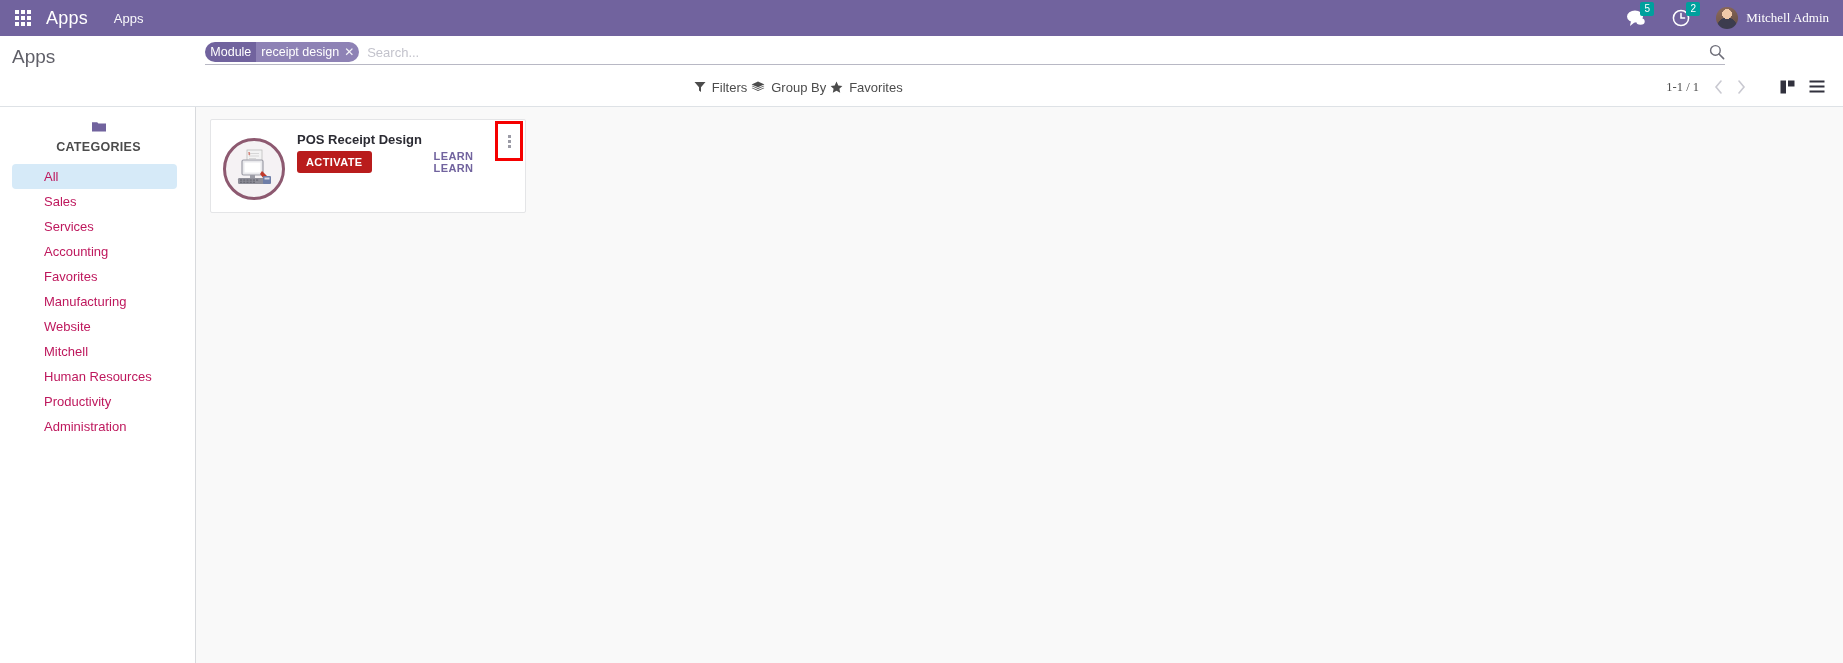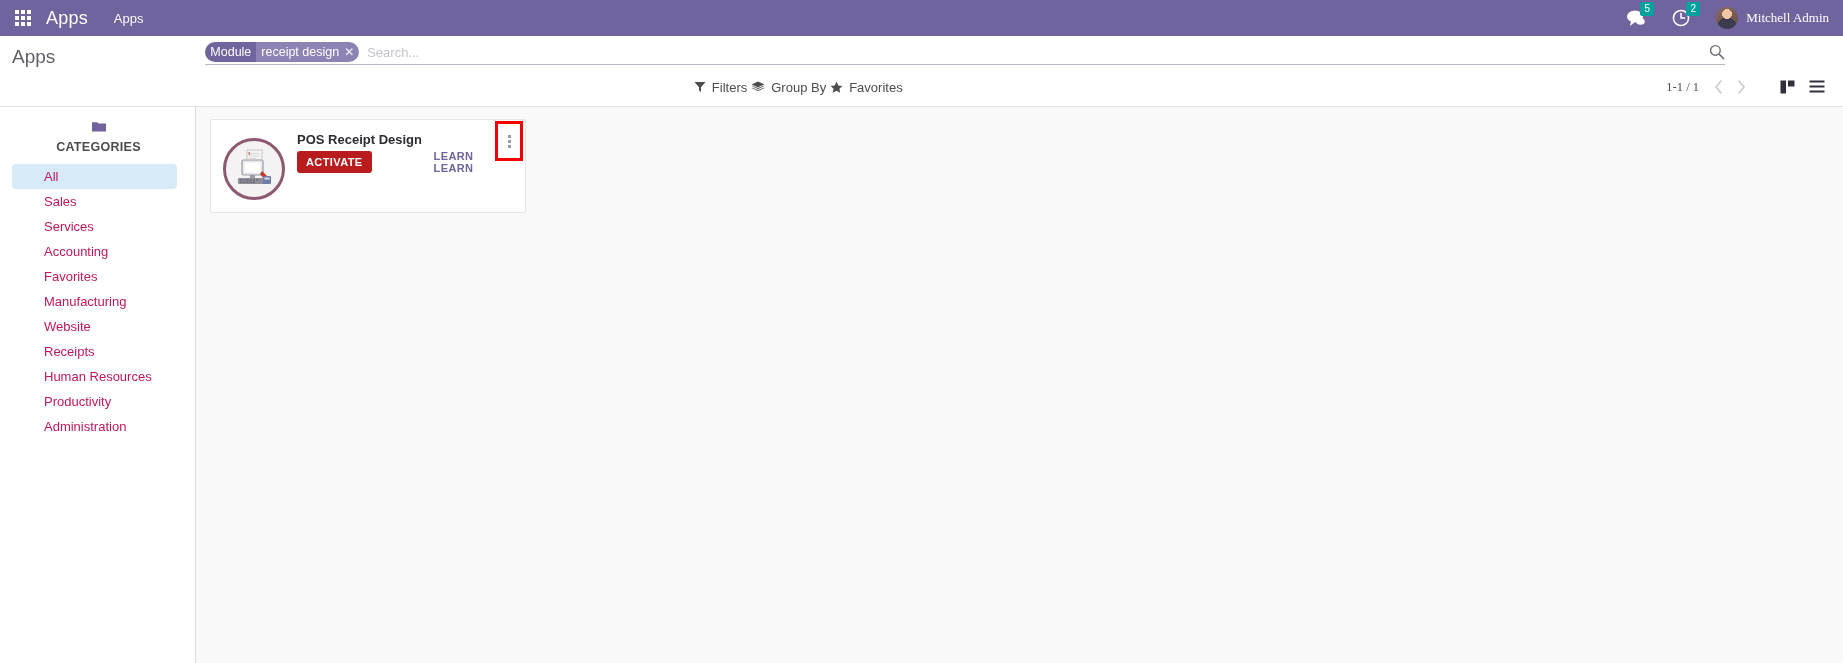--- a/index.html
+++ b/index.html
@@ -483,21 +483,21 @@
       <span>CATEGORIES</span>
     </div>
     <div class="sidebar-items">
       <div class="sidebar-item active">All</div>
       <div class="sidebar-item">Sales</div>
       <div class="sidebar-item">Services</div>
       <div class="sidebar-item">Accounting</div>
       <div class="sidebar-item">Favorites</div>
       <div class="sidebar-item">Manufacturing</div>
       <div class="sidebar-item">Website</div>
-      <div class="sidebar-item">Receipts</div>
+      <div class="sidebar-item">Mitchell</div>
       <div class="sidebar-item">Human Resources</div>
       <div class="sidebar-item">Productivity</div>
       <div class="sidebar-item">Administration</div>
     </div>
   </div>
 
   <div class="content">
     <div class="kanban-grid">
 
       <div class="app-card">

